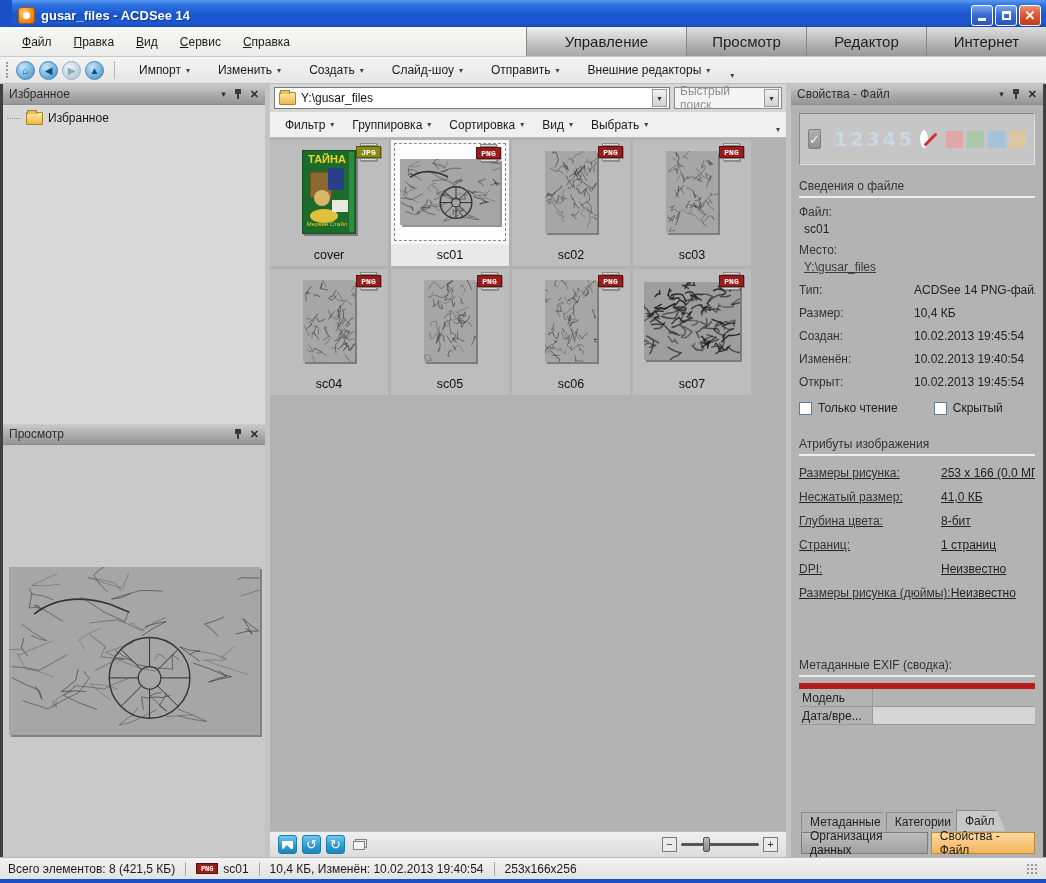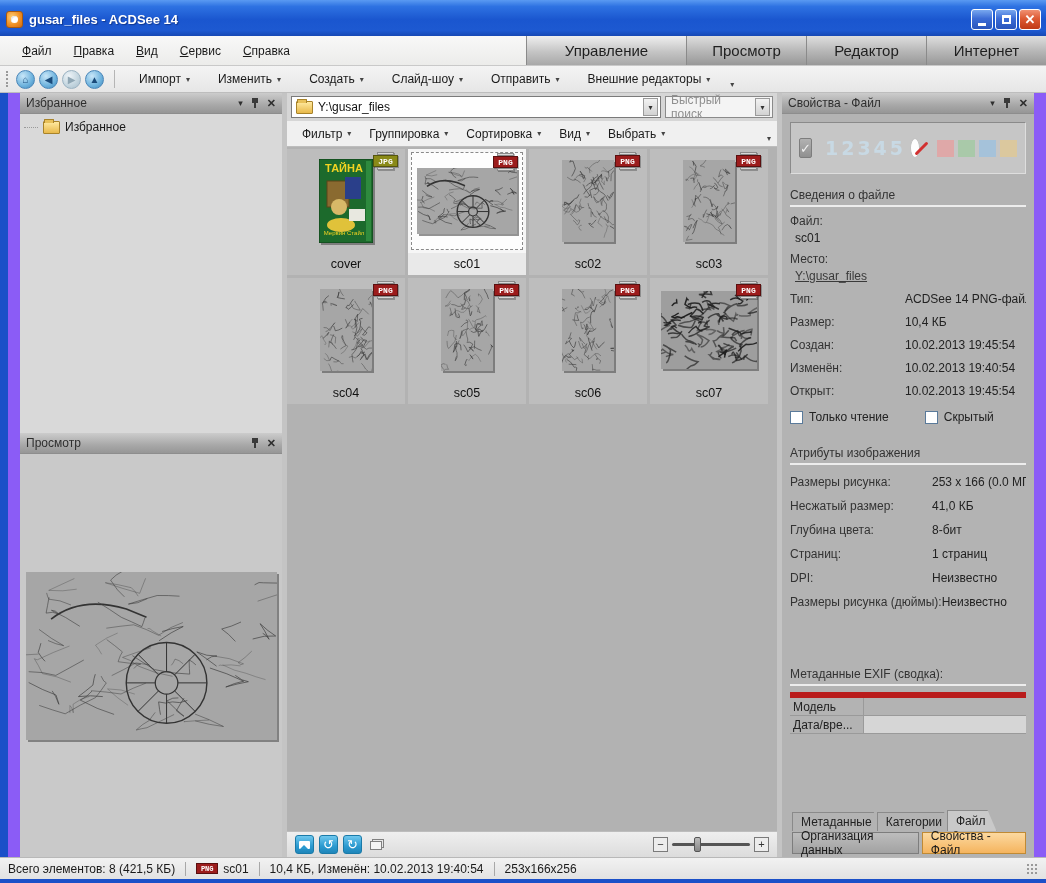--- a/index.html
+++ b/index.html
@@ -1,22 +1,22 @@
 <!DOCTYPE html>
 <html><head>
 <meta charset="utf-8">
 <style>
   * { margin:0; padding:0; box-sizing:border-box; }
   html,body { background:#6b6b6b; font-family:"Liberation Sans", sans-serif; }
   .window { position:relative; width:1046px; height:883px; background:#1b50c8;
     display:flex; flex-direction:column; overflow:hidden; }
 
   
-  .titlebar { height:36px; padding:3px 5px 0 6px; display:flex; align-items:center; gap:6px;
-    background:linear-gradient(#5a9af2 0%,#2e72e2 18%,#1a56cf 55%,#1d59d1 85%,#1648b4 100%); }
+  .titlebar { height:27px; padding:3px 5px 0 6px; display:flex; align-items:center; gap:6px;
+    background:linear-gradient(#5a9af2 0%,#2e72e2 18%,#1a56cf 55%,#1d59d1 85%,#1648b4 100%);margin-left:12px; }
   .app-icon { width:17px; height:17px; border-radius:3px; border:1px solid #a85a10;
     background:radial-gradient(circle at 35% 35%, #ffd27a, #f09024 55%, #d06a10); position:relative; flex:0 0 auto;}
   .app-icon::after { content:""; position:absolute; left:4px; top:4px; width:7px; height:7px; border-radius:50%;
     background:#fff; box-shadow:inset 1px 1px 0 #e8e8e8; }
   .title-text { color:#fff; font-size:13px; font-weight:bold; text-shadow:1px 1px 1px #10378f; flex:1;
     white-space:nowrap; overflow:hidden; }
   .win-btns { display:flex; gap:2px; }
   .win-btn { width:22px; height:21px; border-radius:3px; border:1px solid #fff;
     background:linear-gradient(#79a8ef,#3c6cd6 45%,#2a55bb); color:#fff; font-size:11px; font-weight:bold;
     display:flex; align-items:center; justify-content:center; cursor:default; }
@@ -43,21 +43,21 @@
   .navbtn { width:19px; height:19px; border-radius:50%; border:1px solid #4a86b8;
     background:radial-gradient(circle at 35% 30%, #c8e6f8, #6db2dd 60%, #3f88bb); color:#1a4a7a;
     font-size:10px; display:flex; align-items:center; justify-content:center; }
   .navbtn.disabled { border-color:#9ab2c2; background:radial-gradient(circle at 35% 30%, #eef4f8, #c2d4de 60%, #a8bcc8); color:#8fa6b4; }
   .tb-sep { width:1px; height:18px; background:#b5b5b5; margin:0 6px; }
   .tb-drop { display:flex; align-items:center; gap:5px; padding:4px 14px; font-size:12px; color:#1a1a1a; }
   .arrow-dn { font-size:8px; color:#444; }
   .tb-overflow { margin-left:2px; font-size:8px; color:#444; align-self:flex-end; padding-bottom:3px; }
 
   
-  .main { flex:1; display:flex; min-height:0; padding:0 12px; background:#8b5cf6;margin-left:8px; }
+  .main { flex:1; display:flex; min-height:0; padding:0 3px; background:#404040; }
   .left-col { width:262px; display:flex; flex-direction:column; min-height:0; }
   .v-split { width:5px; background:#c4c4c4; }
   .center-col { flex:1; display:flex; flex-direction:column; background:#b5b5b5; min-width:0; }
   .right-col { width:252px; display:flex; flex-direction:column; background:#b3b3b3; min-height:0; }
 
   .panel-header { height:21px; background:linear-gradient(#cccccc,#a8a8a8 60%,#969696); display:flex;
     align-items:center; padding:0 6px; font-size:12px; color:#2e2e2e; border-bottom:1px solid #8d8d8d; }
   .panel-header .ph-title { flex:1; }
   .ph-icons { display:flex; align-items:center; gap:8px; color:#2e2e2e; }
   .ph-dd { font-size:9px; }
@@ -145,21 +145,21 @@
   .rb-swatch { width:17px; height:17px; }
 
   .sec-head { margin-top:14px; font-size:12px; color:#333; border-bottom:2px solid #ededed; padding-bottom:3px; }
   .kv-block { margin-top:7px; font-size:12px; color:#222; }
   .kv-block .k { color:#333; }
   .kv-block .v { margin:3px 0 0 5px; }
   .kv-link { margin:3px 0 0 5px; text-decoration:underline; color:#3a3a3a; }
   .kv-row { display:flex; margin-top:9px; font-size:12px; color:#222; }
   .kv-row .k { width:115px; flex:0 0 auto; color:#333; }
   .kv-row .v { flex:1; white-space:nowrap; overflow:hidden; }
-  .attr-row { display:flex; margin-top:10px; font-size:12px; color:#222; }
+  .attr-row { display:flex; margin-top:10px; font-size:12px; color:#222;text-decoration:underline; }
   .attr-row .k { flex:1; color:#333; white-space:nowrap; }
   .attr-row .v { width:94px; flex:0 0 auto; white-space:nowrap; overflow:hidden; }
   .chk-row { display:flex; margin-top:12px; gap:36px; }
   .chk { display:flex; align-items:center; gap:6px; font-size:12px; color:#222; }
   .chk-box { width:13px; height:13px; background:#fff; border:1px solid #5a7a9a; }
 
   .exif-sec { margin-top:44px; }
   .exif-table { margin-top:6px; border-top:6px solid #b91c1c; }
   .exif-row { display:flex; height:18px; border-bottom:1px solid #9a9a9a; font-size:12px; color:#222; }
   .exif-row .ek { width:74px; flex:0 0 auto; border-right:1px solid #9a9a9a; display:flex; align-items:center;

